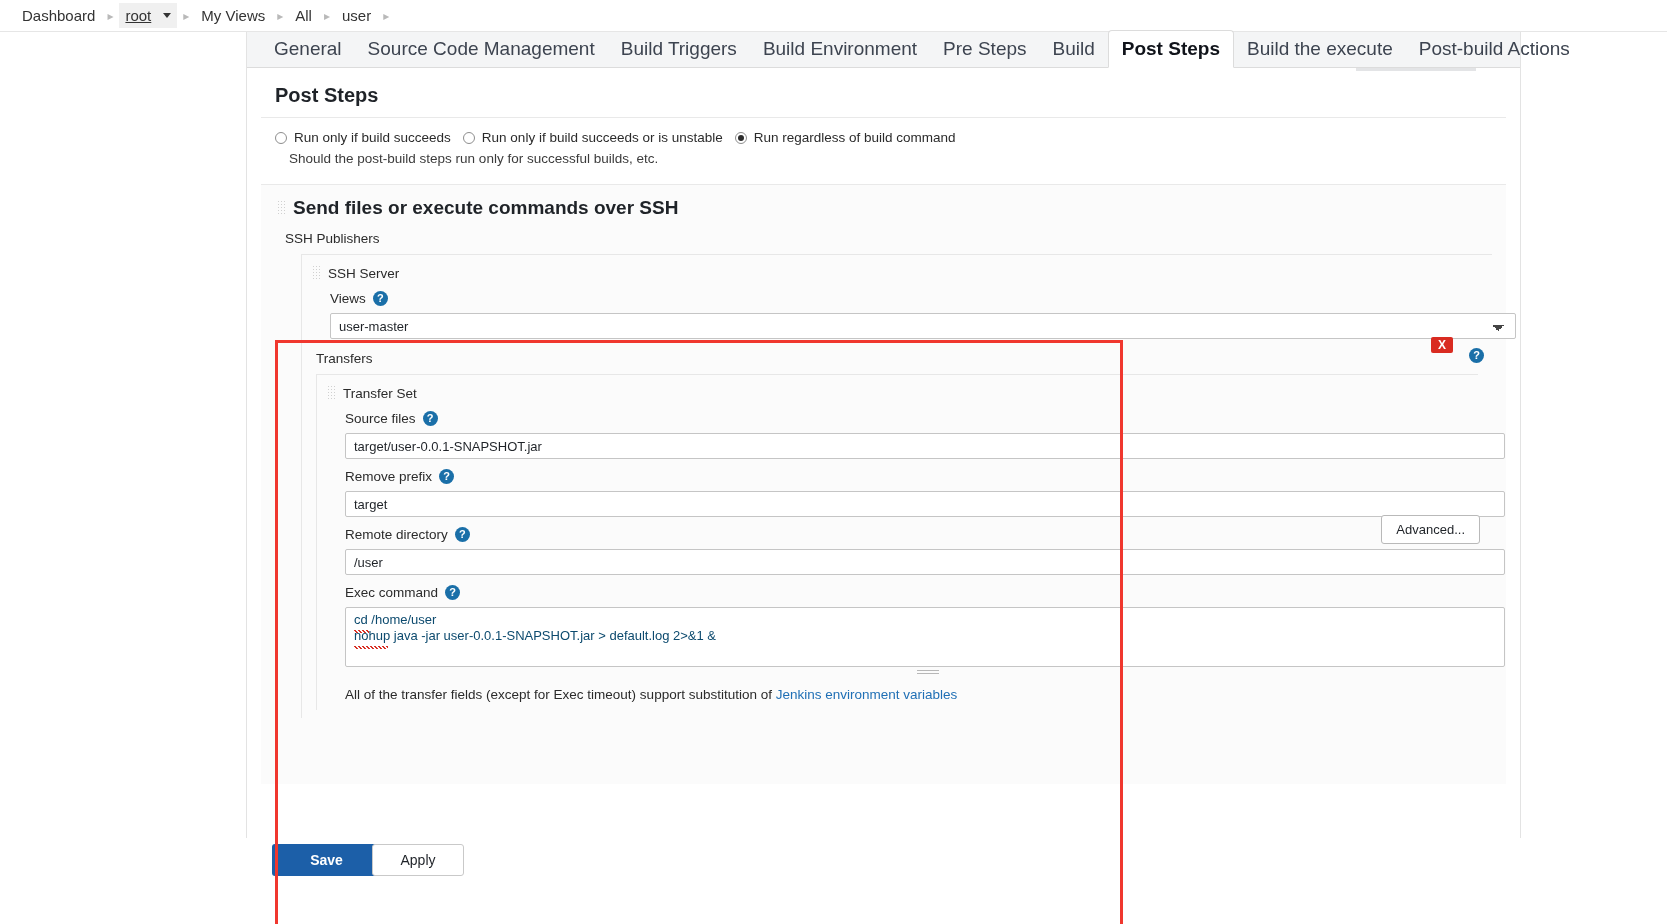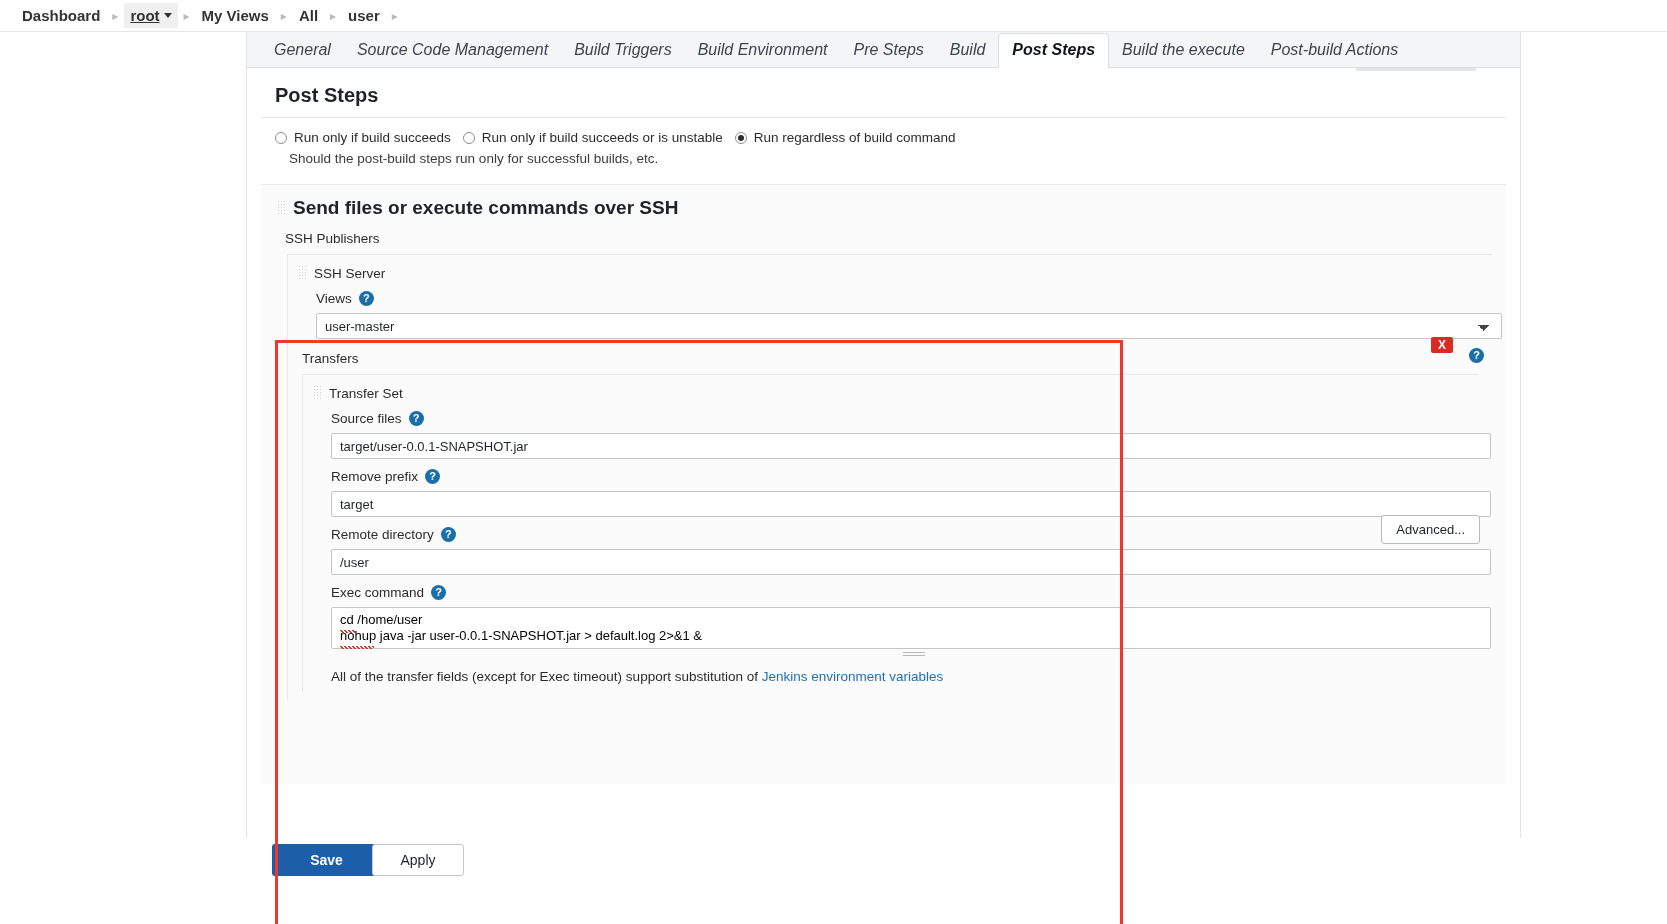--- a/index.html
+++ b/index.html
@@ -15,26 +15,26 @@
   
   .breadcrumb-bar {
     position: absolute; top: 0; left: 0;
     width: 1667px; height: 32px;
     background: #ffffff;
     border-bottom: 1px solid #e6e6e6;
     display: flex; align-items: center;
     padding-left: 16px;
   }
   .crumb {
-    font-size: 15px; font-weight: bold; color: #333;
+    font-size: 15px; font-weight: normal; color: #333;
     padding: 4px 6px; white-space: nowrap;
   }
   .crumb.root {
     background: #f0f0f0; text-decoration: underline;
-    display: flex; align-items: center; gap: 4px;
+    display: flex; align-items: center; gap: 12px;
   }
   .caret {
     width: 0; height: 0;
     border-left: 4px solid transparent;
     border-right: 4px solid transparent;
     border-top: 5px solid #333;
     display: inline-block;
   }
   .sep {
     color: #b9b9b9; font-size: 12px; padding: 0 6px;
@@ -53,25 +53,24 @@
   
   .tabbar {
     position: relative;
     height: 36px;
     background: #f4f5f6;
     border-bottom: 1px solid #dcdcdc;
     display: flex; align-items: flex-end;
     padding-left: 14px;
   }
   .tab {
-    font-size: 16px; color: #3d4450;
+    font-size: 19px; color: #3d4450;
     padding: 8px 13px 9px 13px;
     white-space: nowrap; position: relative;
     line-height: 1;
-    font-style: italic;
   }
   .tab.active {
     background: #ffffff;
     font-weight: bold;
     color: #10131a;
     border: 1px solid #dcdcdc;
     border-bottom: 1px solid #ffffff;
     border-radius: 4px 4px 0 0;
     margin-bottom: -1px;
     padding: 8px 13px 9px 13px;
@@ -155,21 +154,21 @@
     display: flex; align-items: center; gap: 8px;
     padding: 12px 0 0 16px;
     font-size: 19px; font-weight: bold; color: #1f2328;
   }
   .sub-label {
     font-size: 13.5px; color: #2b2b2b;
     padding: 12px 0 0 24px;
   }
 
   .inner-box {
-    margin: 8px 14px 0 26px;
+    margin: 8px 14px 0 40px;
     border-top: 1px solid #e7e7e7;
     border-left: 1px solid #e7e7e7;
     padding-bottom: 8px;
   }
   .inner-header {
     display: flex; align-items: center; gap: 8px;
     padding: 10px 0 0 10px;
     font-size: 13.5px; color: #2b2b2b;
   }
 
@@ -206,25 +205,25 @@
     background-position:
       calc(100% - 17px) 11px,
       calc(100% - 11px) 11px;
     background-size: 6px 6px, 6px 6px;
     background-repeat: no-repeat;
   }
   .field.sel-field input.txt, .field.sel-field select.sel { width: 1186px; }
   .field.narrow input.txt { width: 1160px; }
 
   textarea.ta {
-    width: 1160px; height: 42px;
+    width: 1160px; height: 60px;
     border: 1px solid #c5c5c5;
     background: #ffffff;
     font-family: "Liberation Sans", sans-serif;
-    font-size: 13px; color: #000000;
+    font-size: 13px; color: #0c4a6e;
     padding: 4px 8px;
     border-radius: 2px;
     resize: none; outline: none;
     line-height: 16px;
     overflow: hidden;
   }
   .ta-wrap { position: relative; width: 1160px; }
   .squiggle {
     position: absolute;
     height: 3px;

